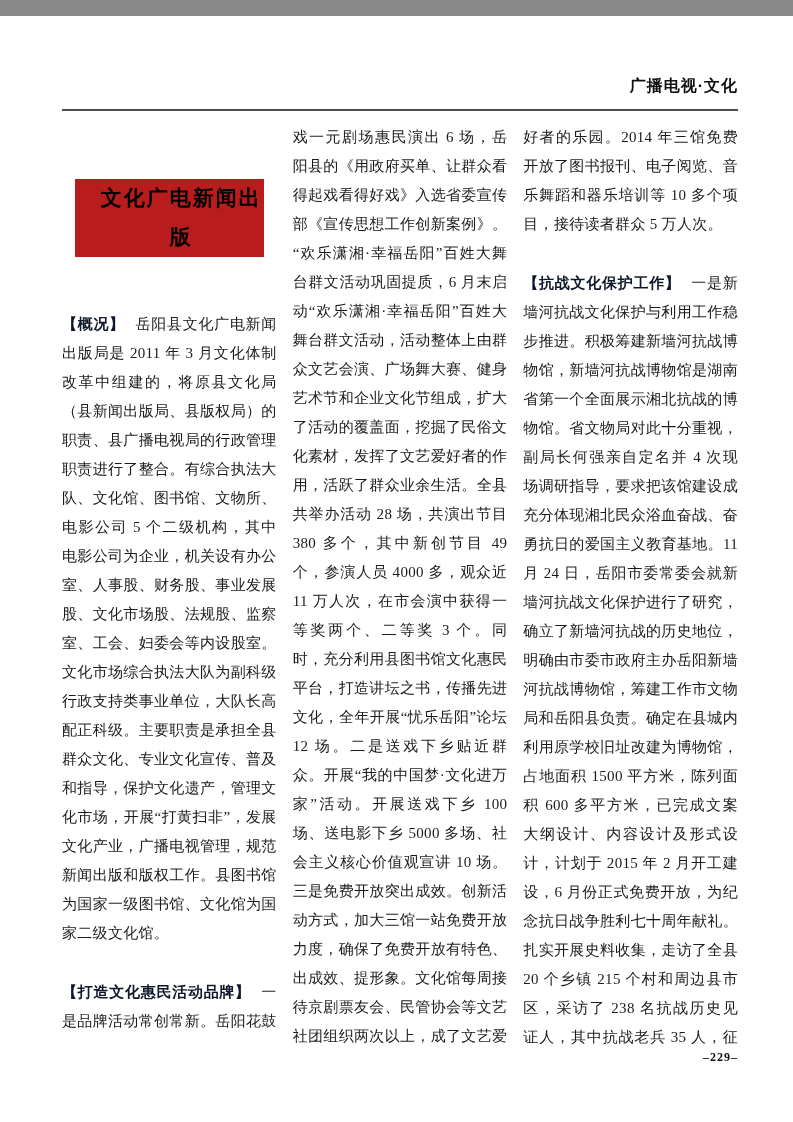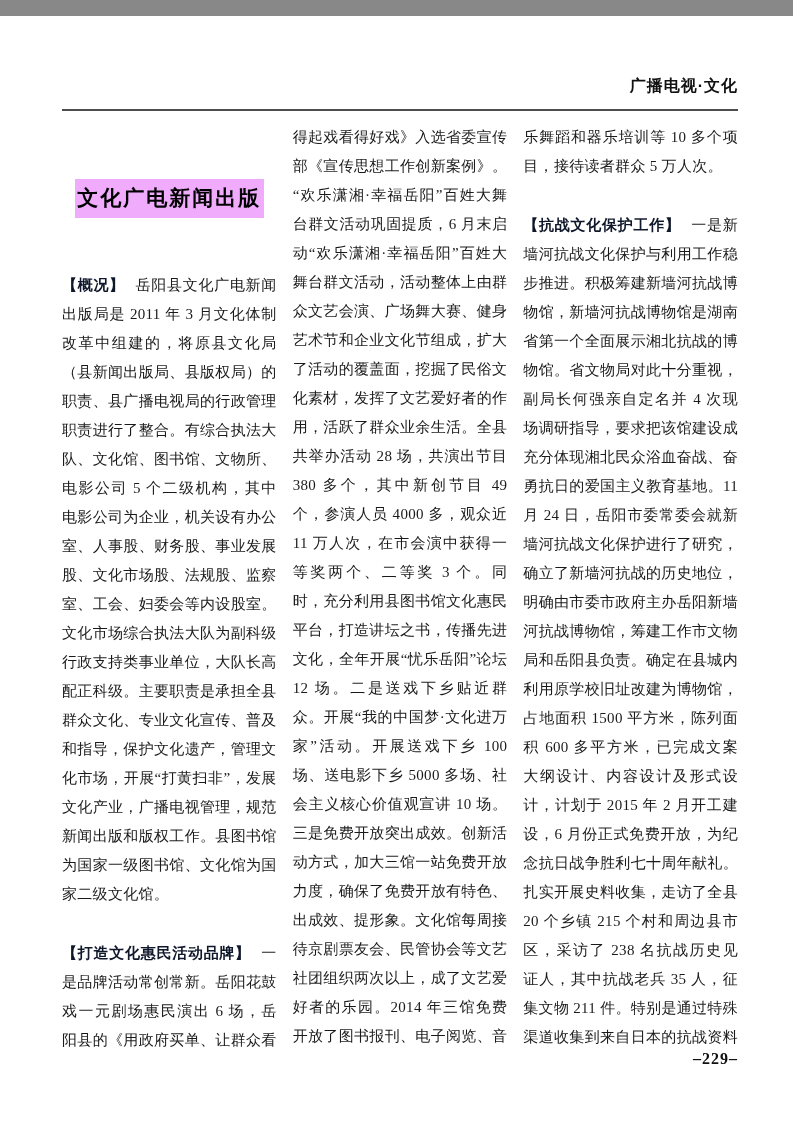--- a/index.html
+++ b/index.html
@@ -49,44 +49,45 @@
     font-size: 15px;
     line-height: 29px;
     text-align: justify;
     letter-spacing: 0.3px;
   }
   .section-title-box {
     margin-top: 56px;
     margin-bottom: 52px;
     margin-left: 13px;
     margin-right: 13px;
-    background: #f0abfc;
+    background: #b91c1c;
     text-align: center;
     font-weight: bold;
     font-size: 21px;
     line-height: 39px;
     letter-spacing: 2px;
     color: #000;
     break-inside: avoid;
+    padding-left: 24px;
   }
   .para { margin-bottom: 29px; }
   .para:last-child { margin-bottom: 0; }
   .para-heading {
     font-family: "Liberation Sans", "DejaVu Sans", sans-serif;
     font-weight: bold;
     margin-right: 0.7em;
     color: #0f172a;
   }
   
   .page-number {
     position: absolute;
     right: 55px;
     top: 1034px;
     font-weight: bold;
-    font-size: 16px;
+    font-size: 12px;
     letter-spacing: 1px;
     color: #111;
   }
 </style>
 </head>
 <body>
 
 <div class="page">
 
   <div class="running-head">广播电视·文化</div>

